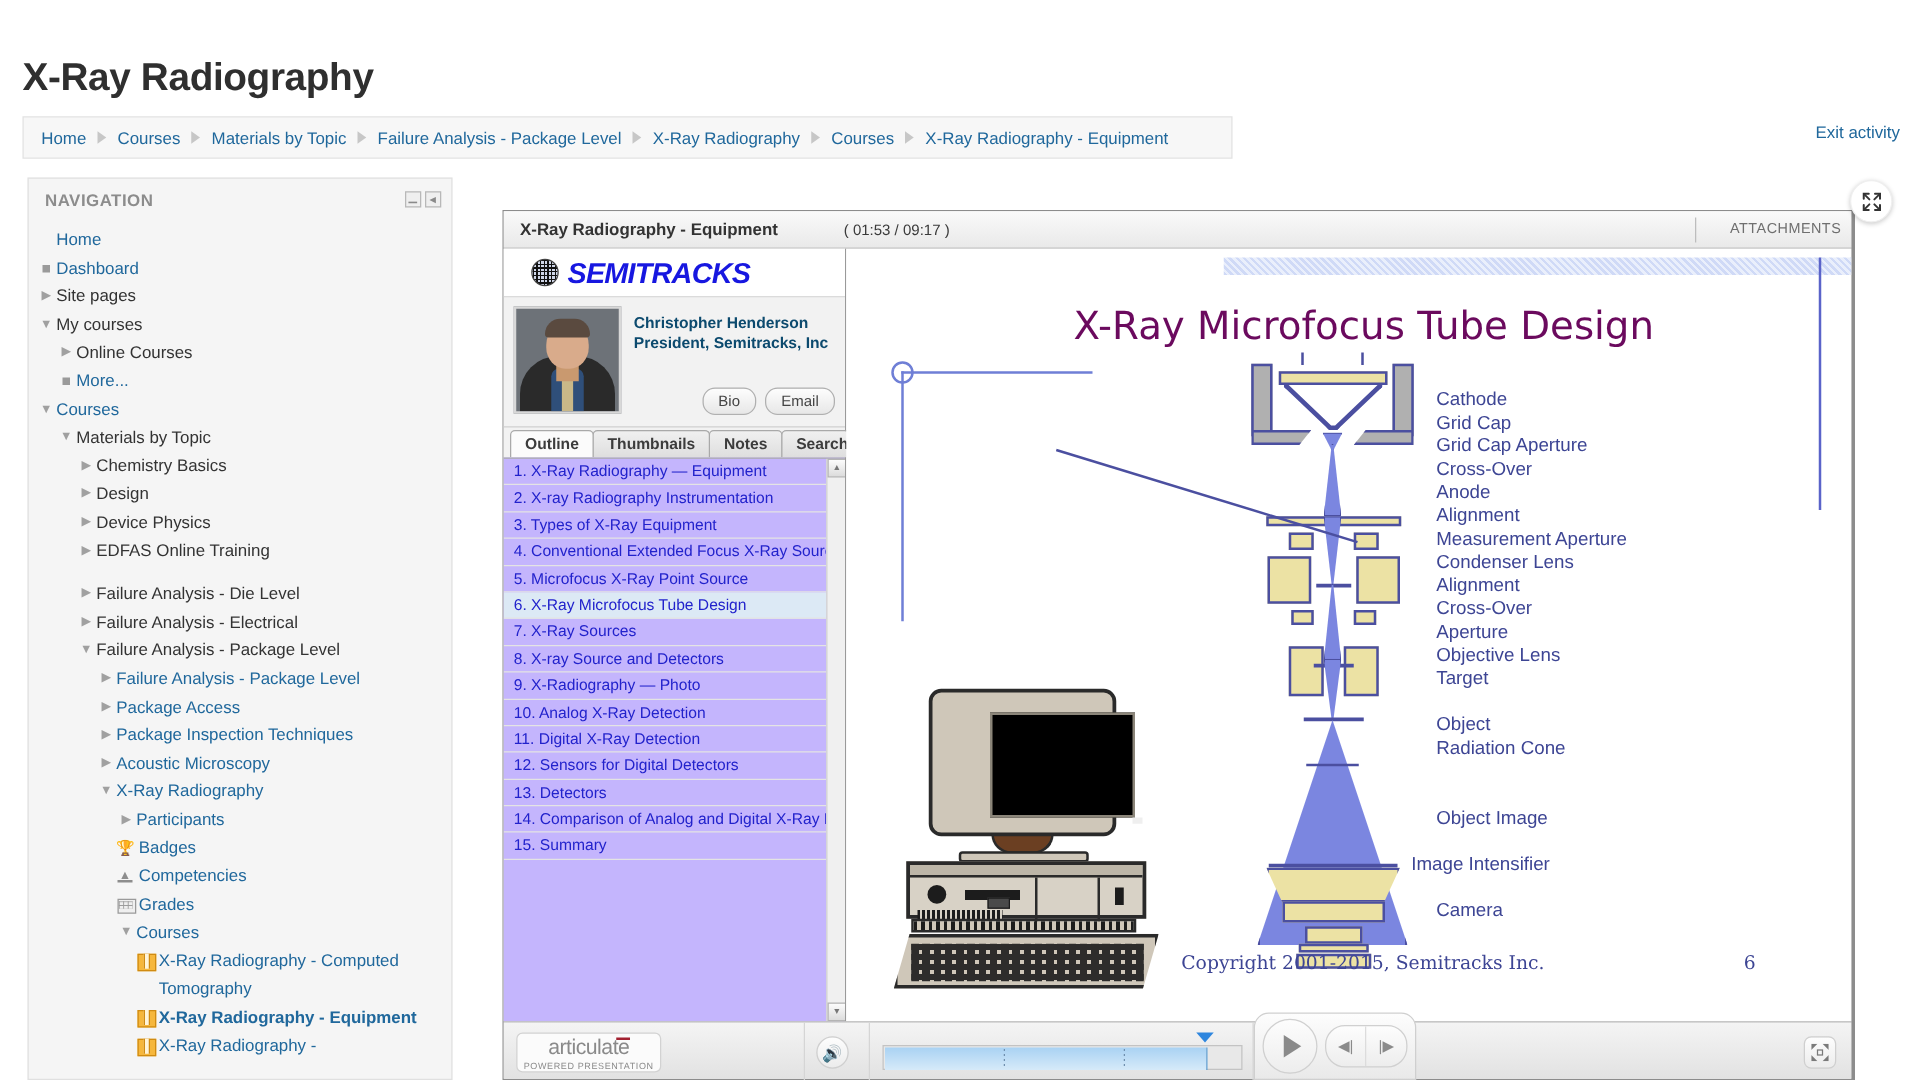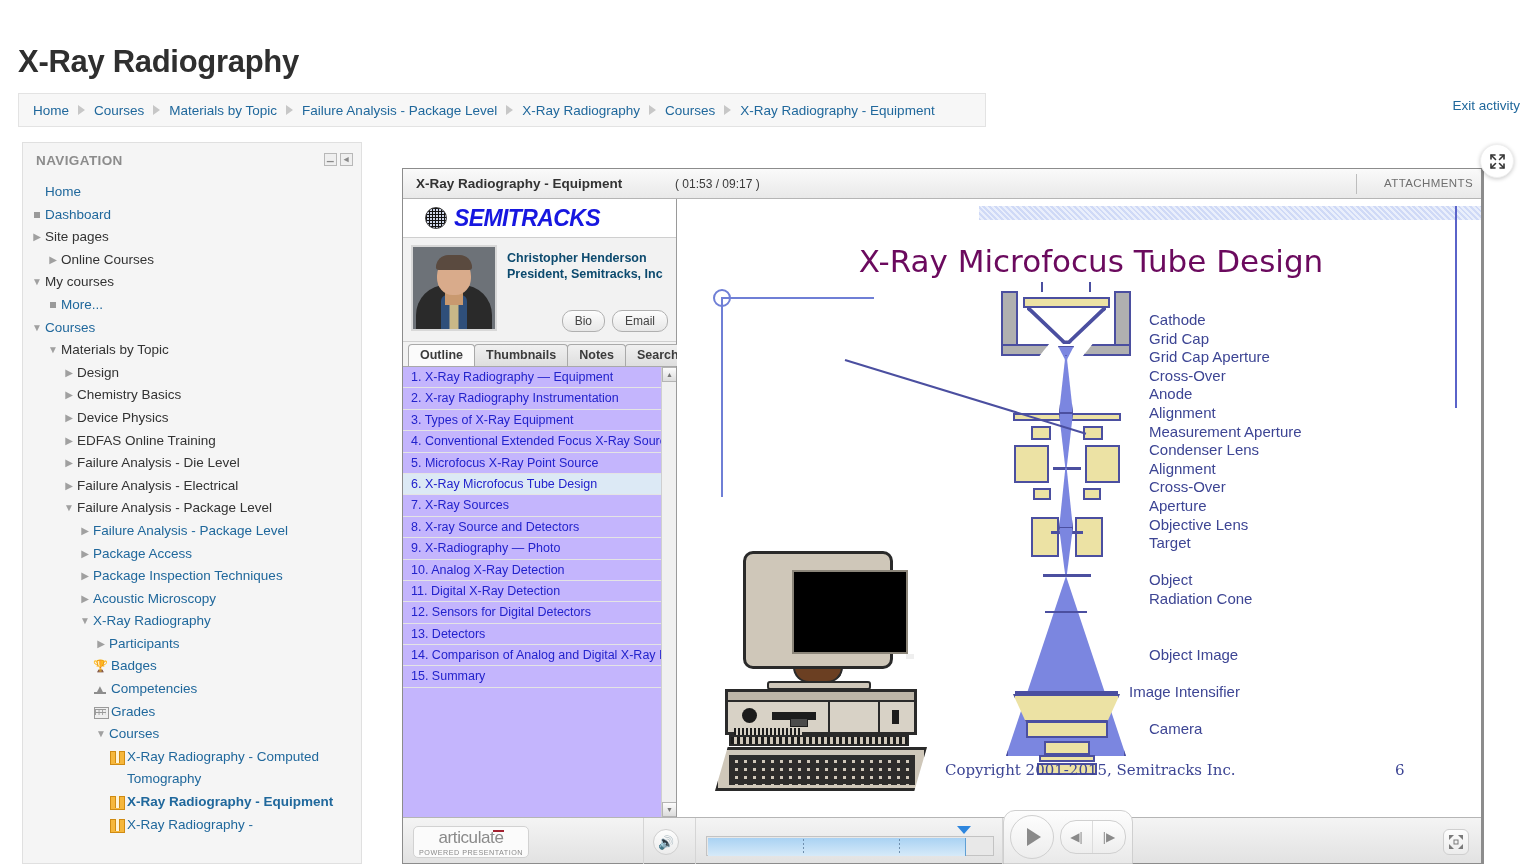--- a/index.html
+++ b/index.html
@@ -525,57 +525,57 @@
           <span class="nav-label">Home</span>
         </div>
         <div class="nav-row" style="padding-left: 6px;">
           <span class="bullet"></span>
           <span class="nav-label">Dashboard</span>
         </div>
         <div class="nav-row plain" style="padding-left: 6px;">
           <span class="twisty closed"></span>
           <span class="nav-label dark">Site pages</span>
         </div>
-        <div class="nav-row plain" style="padding-left: 22px;">
-          <span class="twisty closed"></span>
-          <span class="nav-label dark">Online Courses</span>
-        </div>
         <div class="nav-row plain" style="padding-left: 6px;">
           <span class="twisty open"></span>
           <span class="nav-label dark">My courses</span>
         </div>
+        <div class="nav-row plain" style="padding-left: 22px;">
+          <span class="twisty closed"></span>
+          <span class="nav-label dark">Online Courses</span>
+        </div>
         <div class="nav-row" style="padding-left: 22px;">
           <span class="bullet"></span>
           <span class="nav-label">More...</span>
         </div>
         <div class="nav-row" style="padding-left: 6px;">
           <span class="twisty open"></span>
           <span class="nav-label">Courses</span>
         </div>
         <div class="nav-row plain" style="padding-left: 22px;">
           <span class="twisty open"></span>
           <span class="nav-label dark">Materials by Topic</span>
         </div>
         <div class="nav-row plain" style="padding-left: 38px;">
           <span class="twisty closed"></span>
+          <span class="nav-label dark">Chemistry Basics</span>
+        </div>
+        <div class="nav-row plain" style="padding-left: 38px;">
+          <span class="twisty closed"></span>
           <span class="nav-label dark">Design</span>
         </div>
         <div class="nav-row plain" style="padding-left: 38px;">
           <span class="twisty closed"></span>
-          <span class="nav-label dark">Chemistry Basics</span>
+          <span class="nav-label dark">Device Physics</span>
         </div>
         <div class="nav-row plain" style="padding-left: 38px;">
           <span class="twisty closed"></span>
-          <span class="nav-label dark">Device Physics</span>
-        </div>
-        <div class="nav-row plain" style="padding-left: 38px;">
-          <span class="twisty closed"></span>
           <span class="nav-label dark">EDFAS Online Training</span>
         </div>
-        <div class="nav-row plain" style="padding-left: 38px;">
+        <div class="nav-row plain" style="padding-left: 38px; margin-top: 12px;">
           <span class="twisty closed"></span>
           <span class="nav-label dark">Failure Analysis - Die Level</span>
         </div>
         <div class="nav-row plain" style="padding-left: 38px;">
           <span class="twisty closed"></span>
           <span class="nav-label dark">Failure Analysis - Electrical</span>
         </div>
         <div class="nav-row plain" style="padding-left: 38px;">
           <span class="twisty open"></span>
           <span class="nav-label dark">Failure Analysis - Package Level</span>

